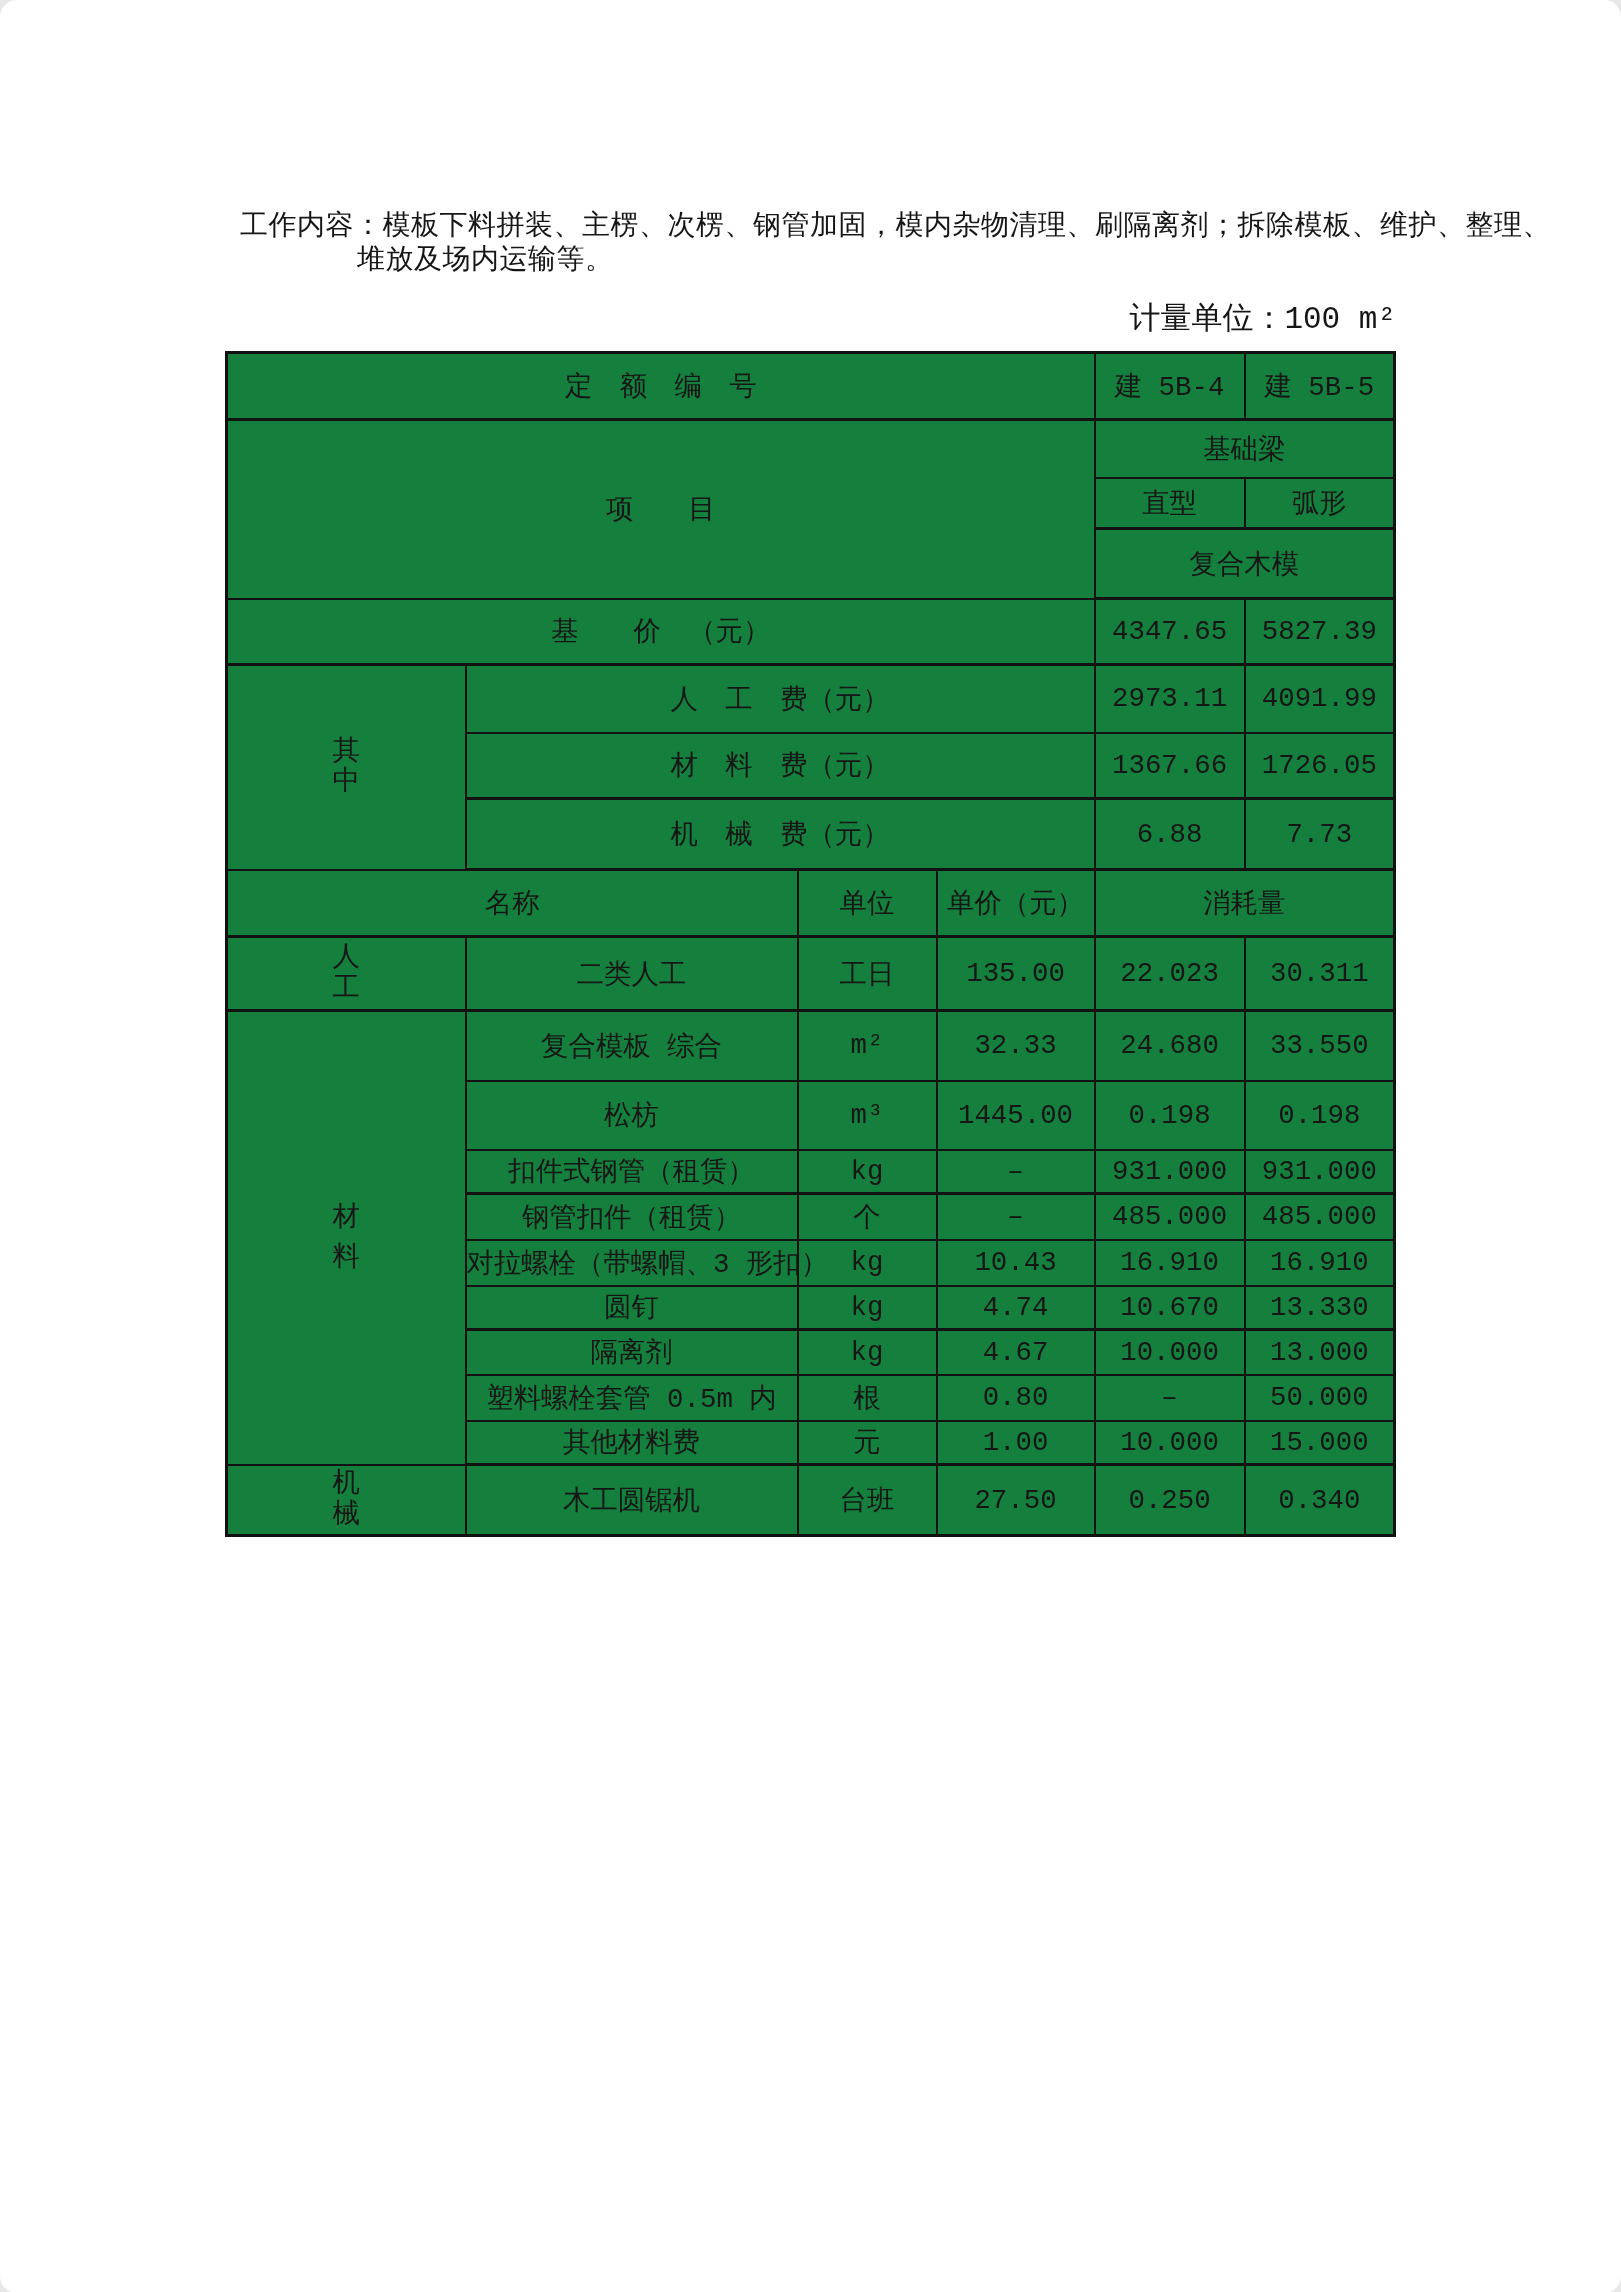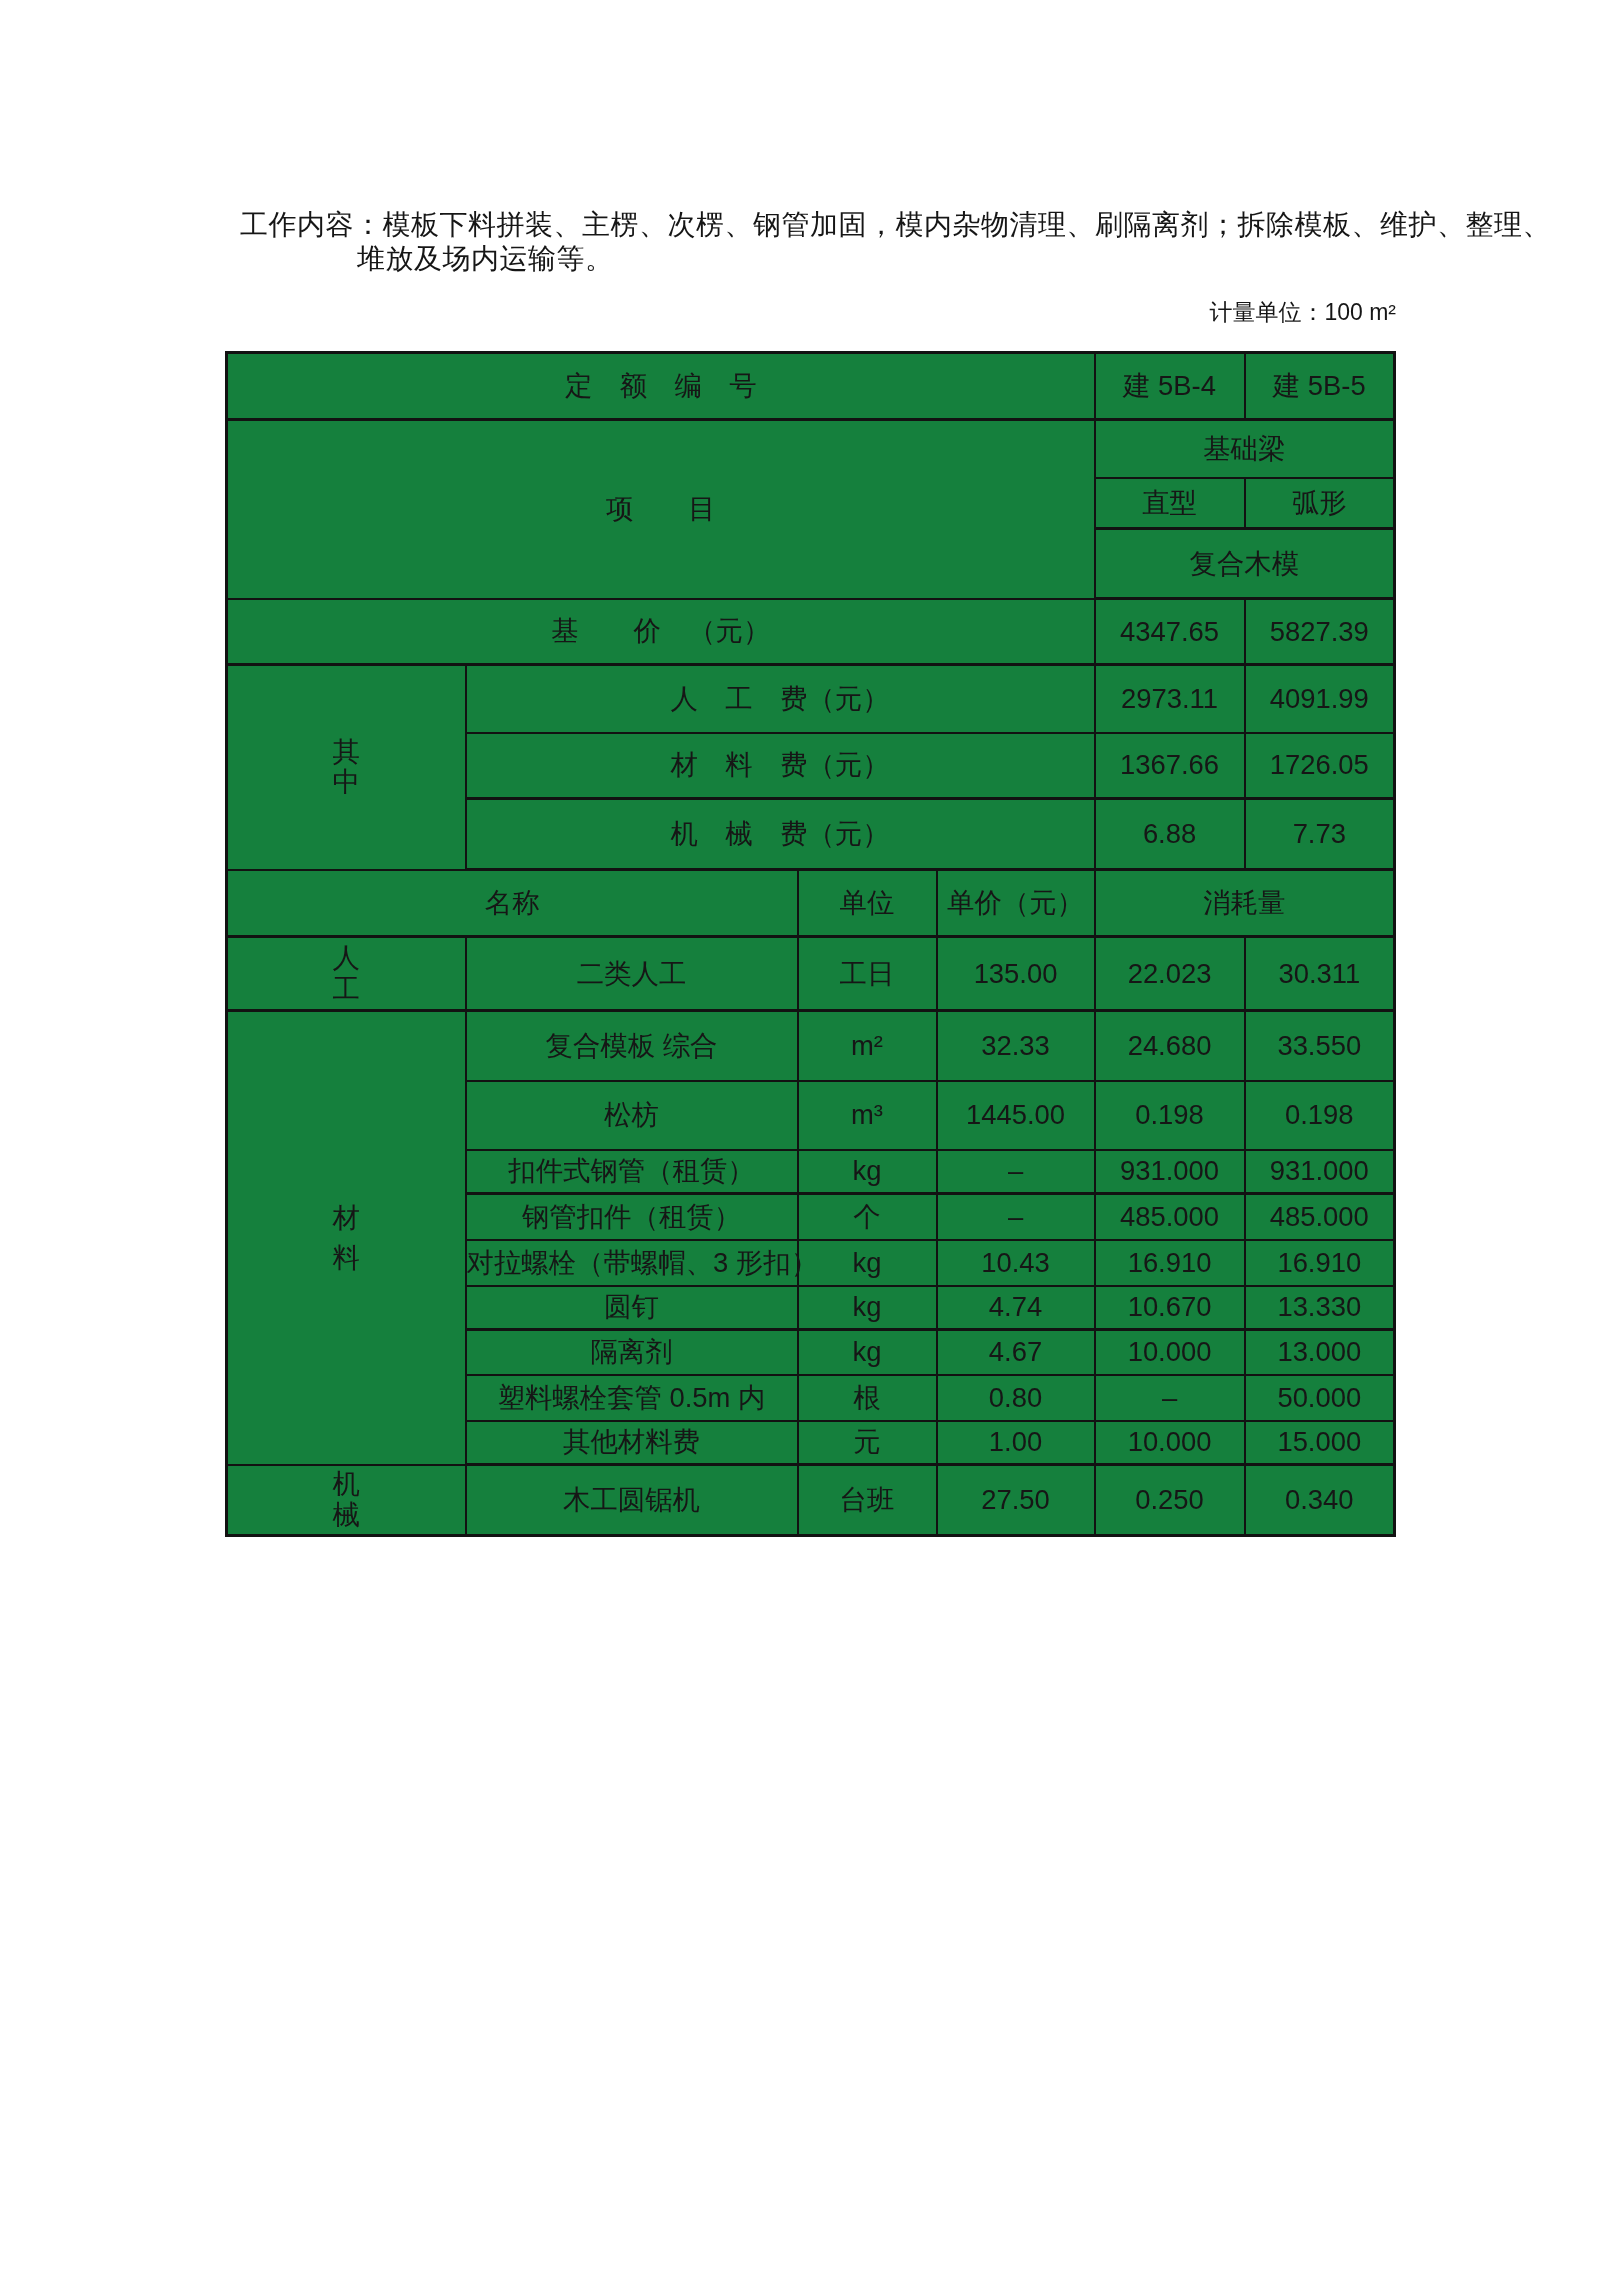--- a/index.html
+++ b/index.html
@@ -3,22 +3,23 @@
 <meta charset="utf-8">
 <style>
   * { margin: 0; padding: 0; box-sizing: border-box; }
   html, body { background: #e8e8e8; }
   .page {
     position: relative;
     width: 1621px;
     height: 2293px;
     margin: 0 auto;
     background: #ffffff;
-    font-family: Liberation Sans, sans-serif;
+    font-family: Liberation Mono, monospace;
     color: #161616;
+    border-radius: 17px;
   }
   .wc-line1 {
     position: absolute;
     left: 240px;
     top: 206px;
     font-size: 28px;
     white-space: nowrap;
     letter-spacing: 0.5px;
   }
   .wc-line2 {
@@ -26,21 +27,21 @@
     left: 357px;
     top: 240px;
     font-size: 28px;
     white-space: nowrap;
     letter-spacing: 0.5px;
   }
   .unit-note {
     position: absolute;
     top: 297px;
     right: 225px;
-    font-size: 23px;
+    font-size: 31px;
     white-space: nowrap;
   }
   table.quota {
     position: absolute;
     left: 225px;
     top: 351px;
     width: 1168px;
     border-collapse: collapse;
     table-layout: fixed;
     background: #15803d;

